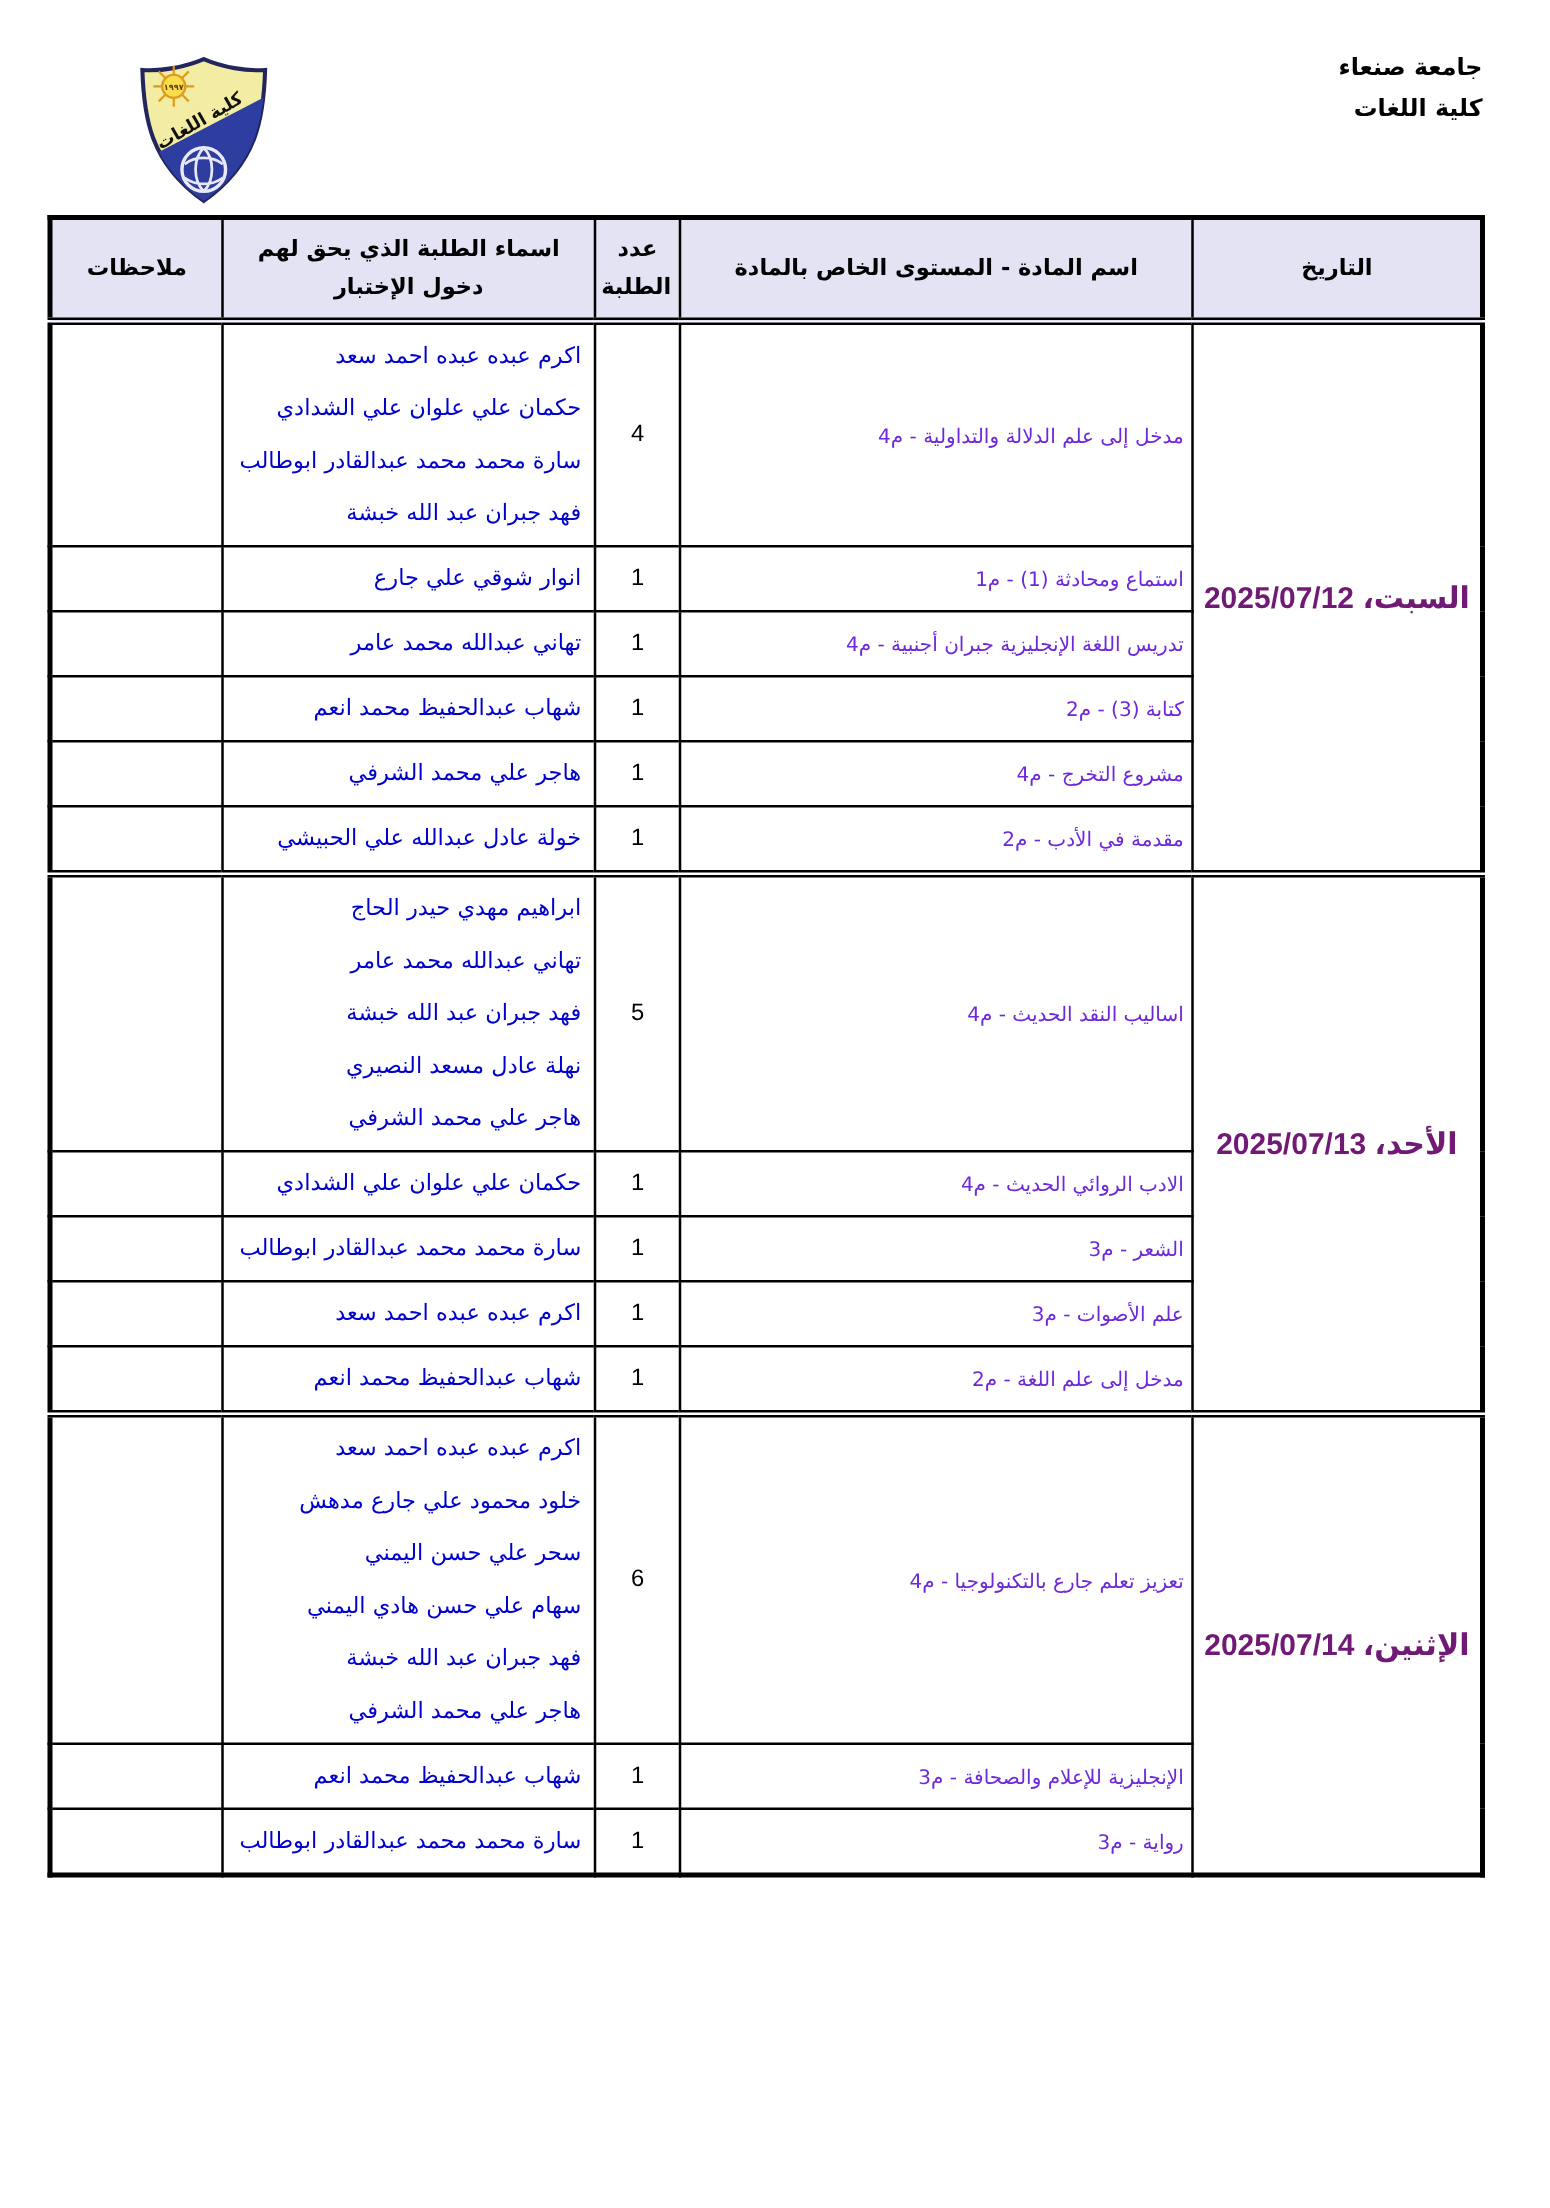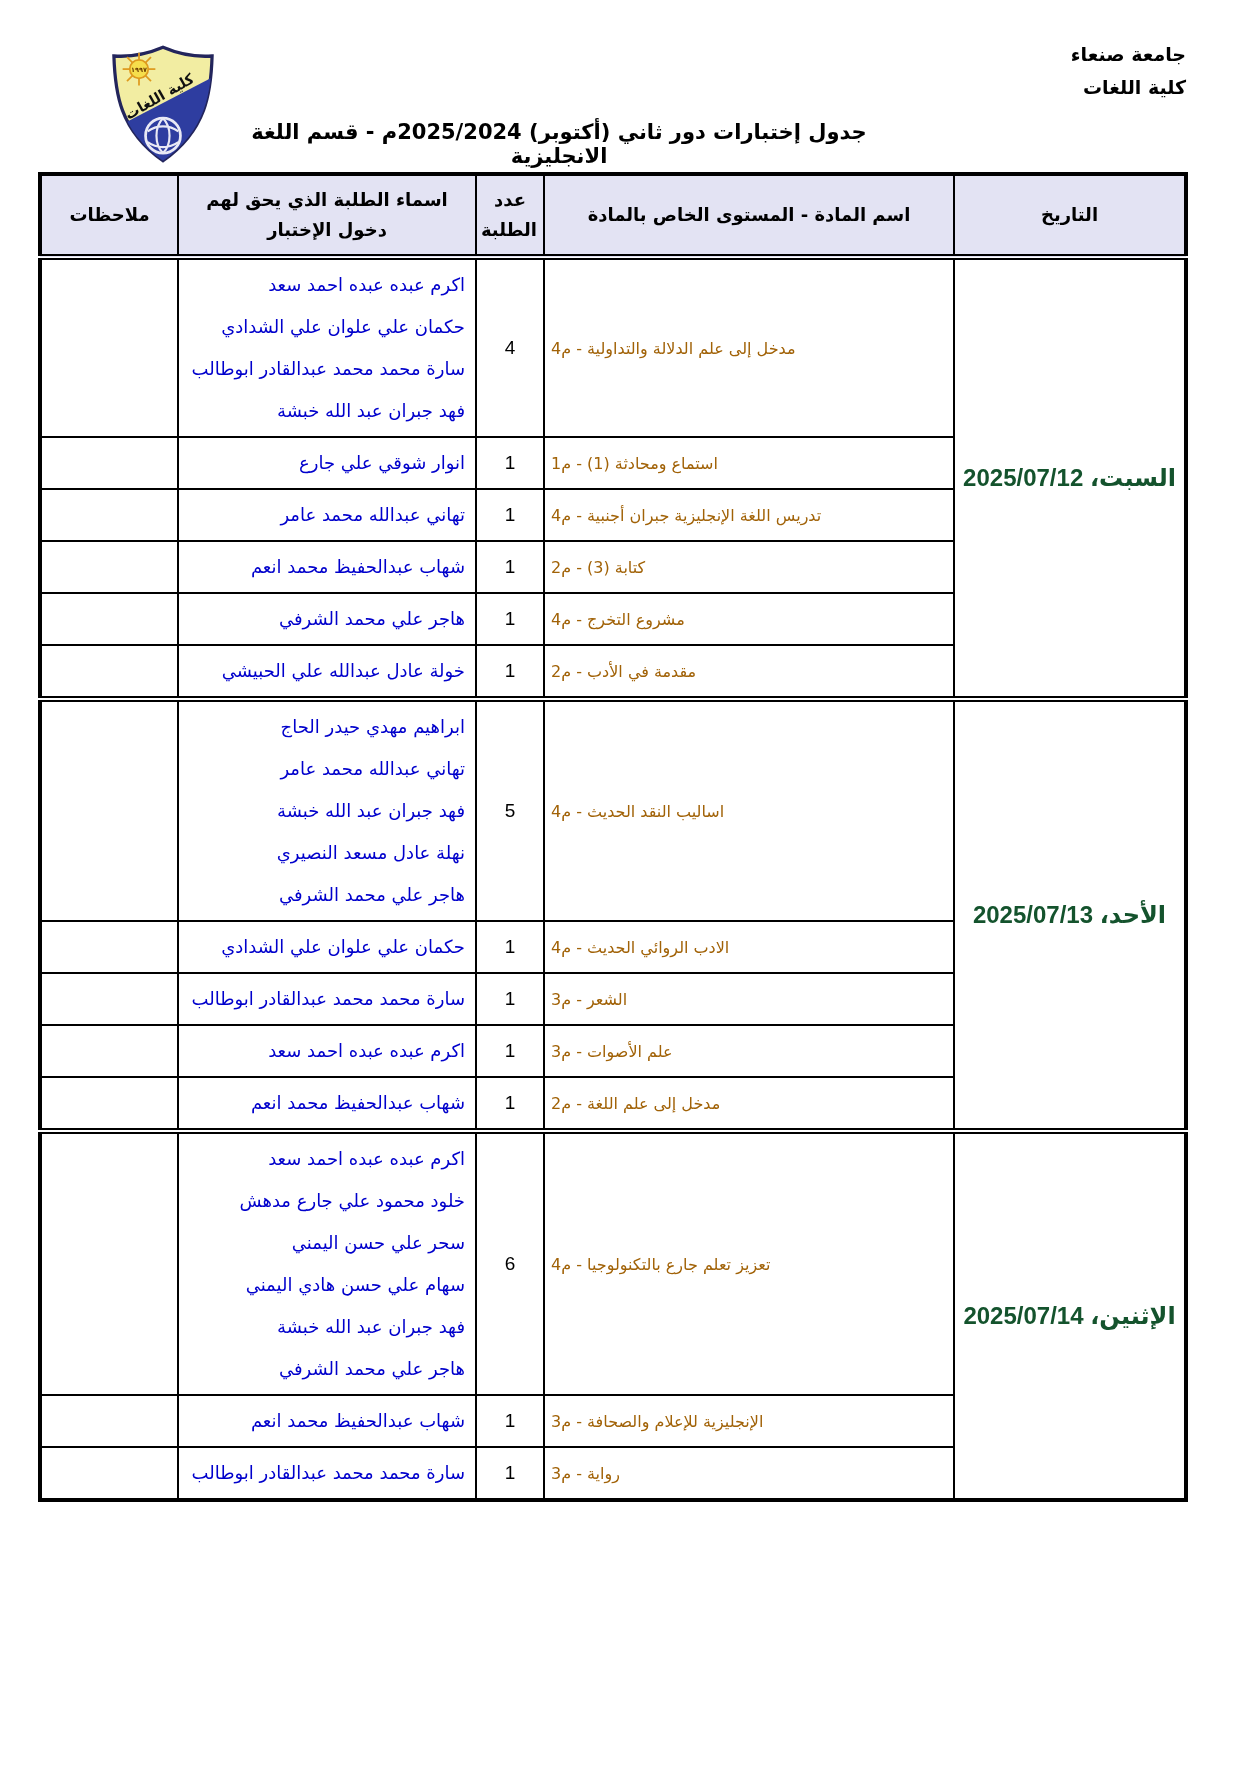--- a/index.html
+++ b/index.html
@@ -22,23 +22,23 @@
     position:absolute; top:172px; right:52px; width:1146px;
     border-collapse:collapse; table-layout:fixed; background:#fff;
     border:4px solid #000;
   }
   .exam-table th, .exam-table td { border:2px solid #000; padding:2px 6px; vertical-align:middle; }
   .exam-table thead th {
     background:#e3e3f3; font-size:18px; font-weight:bold; color:#000;
     height:74px; text-align:center; border-bottom:6px double #000; line-height:30px;
   }
   tr.day-start td { border-top:6px double #000; }
-  td.date-cell { text-align:center; font-size:24px; font-weight:600; color:#14532d;
+  td.date-cell { text-align:center; font-size:24px; font-weight:600; color:#701a75;
     font-family:"Liberation Sans","DejaVu Sans",sans-serif; }
-  td.subject-cell { text-align:left; font-size:16px; color:#a16207; }
+  td.subject-cell { text-align:right; font-size:16px; color:#6d28d9; }
   td.count-cell { text-align:center; font-size:19px; color:#000;
     font-family:"Liberation Sans","DejaVu Sans",sans-serif; }
   td.students-cell { text-align:right; padding:4px 10px; }
   .student-name { color:#0000cc; font-size:18px; line-height:42px; white-space:nowrap; }
   td.notes-cell { background:#fff; }
   tr.single { height:46px; }
   
   .sig-block { position:absolute; top:1422px; left:222px; width:180px; text-align:center; }
   .sig-role { font-size:19px; font-weight:bold; color:#000; margin-bottom:28px; }
   .sig-name { font-size:19px; font-weight:bold; color:#000; white-space:nowrap; }
@@ -77,21 +77,20 @@
           <line x1="39" y1="12" x2="34" y2="17"></line>
             <line x1="22" y1="29" x2="17" y2="34"></line>
         </g>
         <circle cx="28" cy="23" r="8.5" fill="#F6DE4C" stroke="#DE9A1E" stroke-width="1.6"></circle>
         <text x="28" y="26" text-anchor="middle" font-size="6" font-weight="bold" fill="#6b3b00">١٩٩٧</text>
       </g>
       <text x="49" y="52" text-anchor="middle" font-size="13" font-weight="bold" fill="#111" transform="rotate(-30 49 52)">كلية اللغات</text>
     </svg>
   </div>
 
-  <div class="doc-title">جدول إختبارات دور ثاني (أكتوبر) 2025/2024م - قسم اللغة الانجليزية</div>
 
   <table class="exam-table">
     <colgroup>
       <col style="width:232px">
         <col style="width:410px">
         <col style="width:68px">
       <col style="width:298px">
         <col style="width:138px">
     </colgroup>
     <thead>

